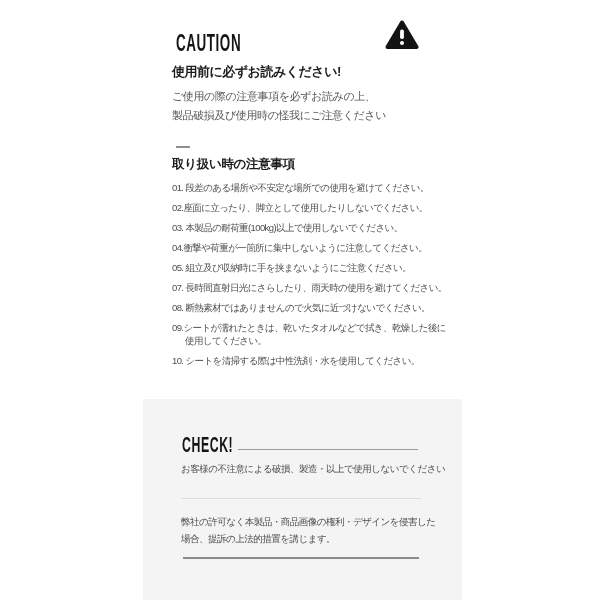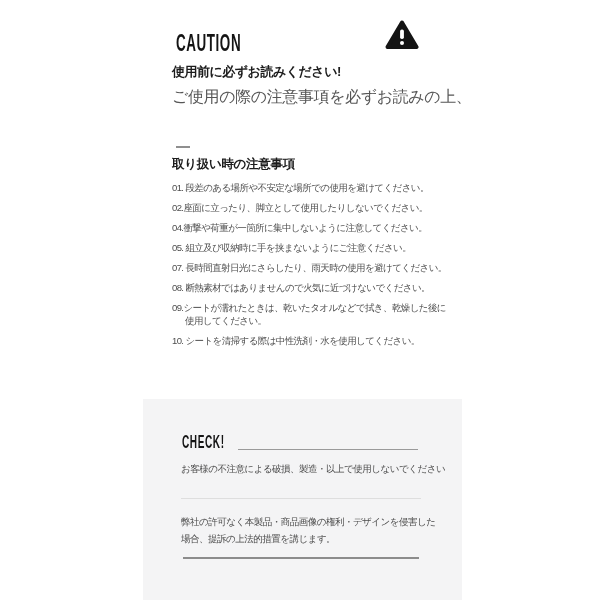--- a/index.html
+++ b/index.html
@@ -8,34 +8,34 @@
     font-family:"Liberation Sans","DejaVu Sans",sans-serif;color:#1a1a1a;
     overflow:hidden;
   }
   .abs{position:absolute;}
 
   
   .big-title{left:176px;top:29px;font-size:24px;font-weight:bold;color:#141414;white-space:nowrap;}
   .squeeze{display:inline-block;transform:scale(0.56,1.02);transform-origin:0 0;letter-spacing:1px;}
   .tri-icon{left:385px;top:20px;width:34px;height:30px;}
   .subtitle{left:172px;top:63px;font-size:13px;font-weight:bold;letter-spacing:-0.5px;color:#1c1c1c;white-space:nowrap;}
-  .intro{left:172px;top:87px;font-size:16px;line-height:19px;color:#565656;letter-spacing:-0.4px;}
+  .intro{left:172px;top:87px;font-size:11px;line-height:19px;color:#565656;letter-spacing:-0.4px;}
   .intro div{white-space:nowrap;}
 
   
   .short-rule{left:176px;top:146px;width:14px;height:2px;background:#8f8f8f;}
   .sec-heading{left:172px;top:156px;font-size:12.5px;font-weight:bold;letter-spacing:-0.3px;color:#1c1c1c;white-space:nowrap;}
   .plist{left:172px;top:181px;width:288px;font-size:9.5px;color:#4e4e4e;letter-spacing:-0.6px;}
   .plist .item{line-height:13px;margin-bottom:7px;white-space:nowrap;}
   .plist .tight{margin-bottom:0;}
   .plist .cont{padding-left:13px;}
 
   
   .graybox{left:143px;top:399px;width:319px;height:201px;background:#f4f4f5;}
-  .check-title{left:39px;top:33px;font-size:18px;font-weight:bold;color:#141414;white-space:nowrap;}
+  .check-title{left:39px;top:33px;font-size:22px;font-weight:bold;color:#141414;white-space:nowrap;}
   .check-rule{left:95px;top:50px;width:180px;height:1px;background:#9a9a9a;}
   .boxp{font-size:9.5px;line-height:17px;color:#4b4b4b;letter-spacing:-0.5px;}
   .boxp div{white-space:nowrap;}
   .p1{left:38px;top:61px;}
   .ldiv{left:38px;top:99px;width:240px;height:1px;background:#dedede;}
   .p2{left:38px;top:114px;}
   .bline{left:40px;top:158px;width:236px;height:2px;background:#8c8c8c;}
 </style>
 </head>
 <body>
@@ -51,28 +51,30 @@
       <path d="M17 2.5 L31.5 27 L2.5 27 Z" fill="#141414" stroke="#141414" stroke-width="4" stroke-linejoin="round"></path>
       <rect x="15.1" y="9.5" width="3.8" height="9.5" rx="1.7" fill="#ffffff"></rect>
       <circle cx="17" cy="23" r="2" fill="#ffffff"></circle>
     </svg>
   </div>
 
   <div class="abs subtitle">使用前に必ずお読みください!</div>
 
   <div class="abs intro">
     <div>ご使用の際の注意事項を必ずお読みの上、</div>
+    <div>製品破損及び使用時の怪我にご注意ください</div>
   </div>
 
   <div class="abs short-rule"></div>
   <div class="abs sec-heading">取り扱い時の注意事項</div>
 
   <div class="abs plist">
     <div class="item">01. 段差のある場所や不安定な場所での使用を避けてください。</div>
     <div class="item">02.座面に立ったり、脚立として使用したりしないでください。</div>
+    <div class="item">03. 本製品の耐荷重(100kg)以上で使用しないでください。</div>
     <div class="item">04.衝撃や荷重が一箇所に集中しないように注意してください。</div>
     <div class="item">05. 組立及び収納時に手を挟まないようにご注意ください。</div>
     <div class="item">07. 長時間直射日光にさらしたり、雨天時の使用を避けてください。</div>
     <div class="item">08. 断熱素材ではありませんので火気に近づけないでください。</div>
     <div class="item tight">09.シートが濡れたときは、乾いたタオルなどで拭き、乾燥した後に</div>
     <div class="item cont">使用してください。</div>
     <div class="item">10. シートを清掃する際は中性洗剤・水を使用してください。</div>
   </div>
 
   <div class="abs graybox">

